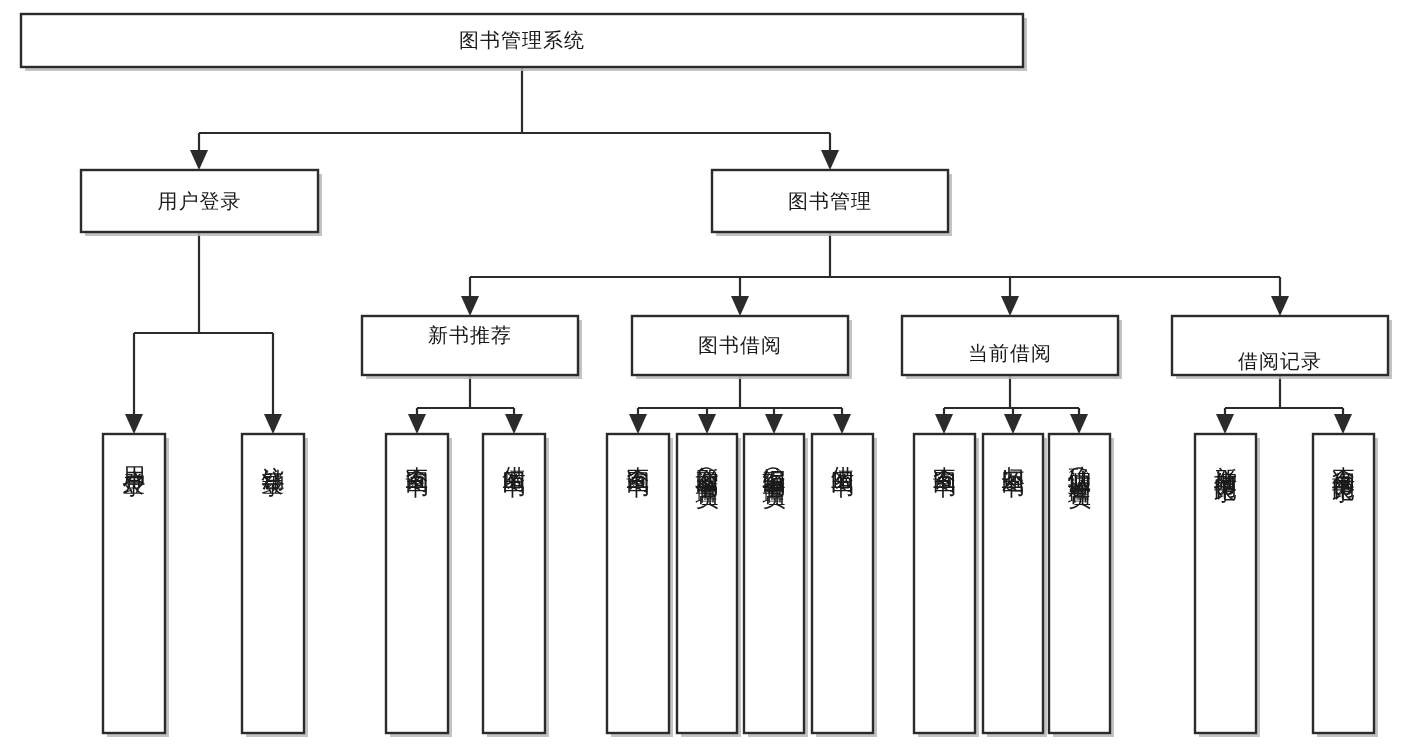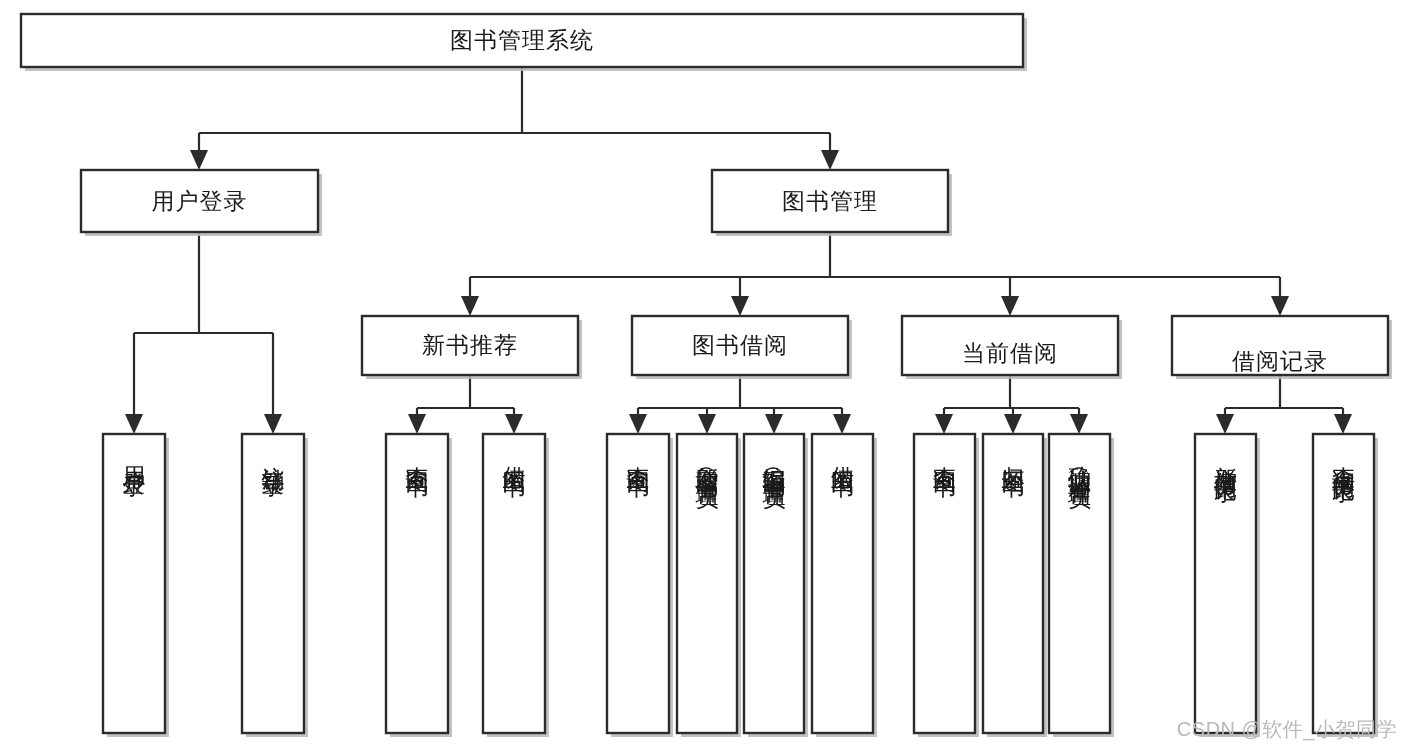--- a/index.html
+++ b/index.html
@@ -64,21 +64,21 @@
   }
   .hlabel-wrap {
     position: absolute;
     display: flex;
     align-items: center;
     justify-content: center;
     pointer-events: none;
   }
   .hlabel-text {
     font-family: "Liberation Sans", "DejaVu Sans", sans-serif;
-    font-size: 23px;
+    font-size: 20px;
     color: #1a1a1a;
     letter-spacing: 1px;
     white-space: nowrap;
   }
   #watermark {
     position: absolute;
     right: 8px;
     bottom: 4px;
     font-family: "Liberation Sans", "DejaVu Sans", sans-serif;
     font-size: 20px;
@@ -209,21 +209,21 @@
   <div id="labels-layer">
       <div class="hlabel-wrap" style="left: 21px; top: 14px; width: 1002px; height: 53px;">
         <span class="hlabel-text">图书管理系统</span>
       </div>
       <div class="hlabel-wrap" style="left: 81px; top: 170px; width: 237px; height: 62px;">
         <span class="hlabel-text">用户登录</span>
       </div>
       <div class="hlabel-wrap" style="left: 712px; top: 170px; width: 236px; height: 62px; align-items: center;">
         <span class="hlabel-text">图书管理</span>
       </div>
-      <div class="hlabel-wrap" style="left: 362px; top: 316px; width: 216px; height: 59px;">
+      <div class="hlabel-wrap" style="left: 362px; top: 306px; width: 216px; height: 59px;">
         <span class="hlabel-text">新书推荐</span>
       </div>
       <div class="hlabel-wrap" style="left: 632px; top: 316px; width: 216px; height: 59px;">
         <span class="hlabel-text">图书借阅</span>
       </div>
       <div class="hlabel-wrap" style="left: 902px; top: 328px; width: 216px; height: 50px;">
         <span class="hlabel-text">当前借阅</span>
       </div>
       <div class="hlabel-wrap" style="left: 1172px; top: 316px; width: 216px; height: 59px; margin-top: 16px;">
         <span class="hlabel-text">借阅记录</span>
@@ -262,15 +262,14 @@
         <span class="vlabel-text">确认归还（管理员）</span>
       </div>
       <div class="vlabel-wrap" style="left: 1195px; top: 448px; width: 61px; height: 279px;">
         <span class="vlabel-text">新增借阅记录</span>
       </div>
       <div class="vlabel-wrap" style="left: 1313px; top: 448px; width: 61px; height: 279px;">
         <span class="vlabel-text">查询借阅记录</span>
       </div>
     </div>
 
-  <div id="watermark">CSDN @软件_小贺同学</div>
 
 </div>
 
 </body></html>

